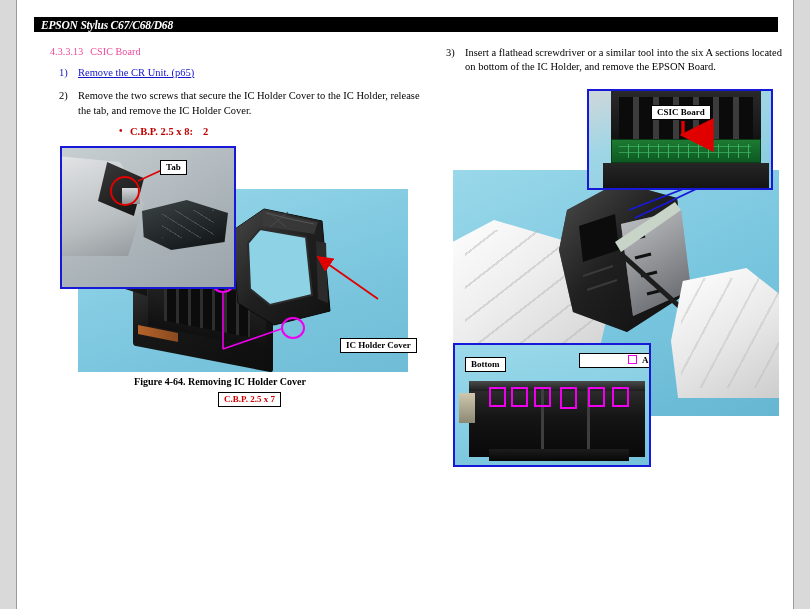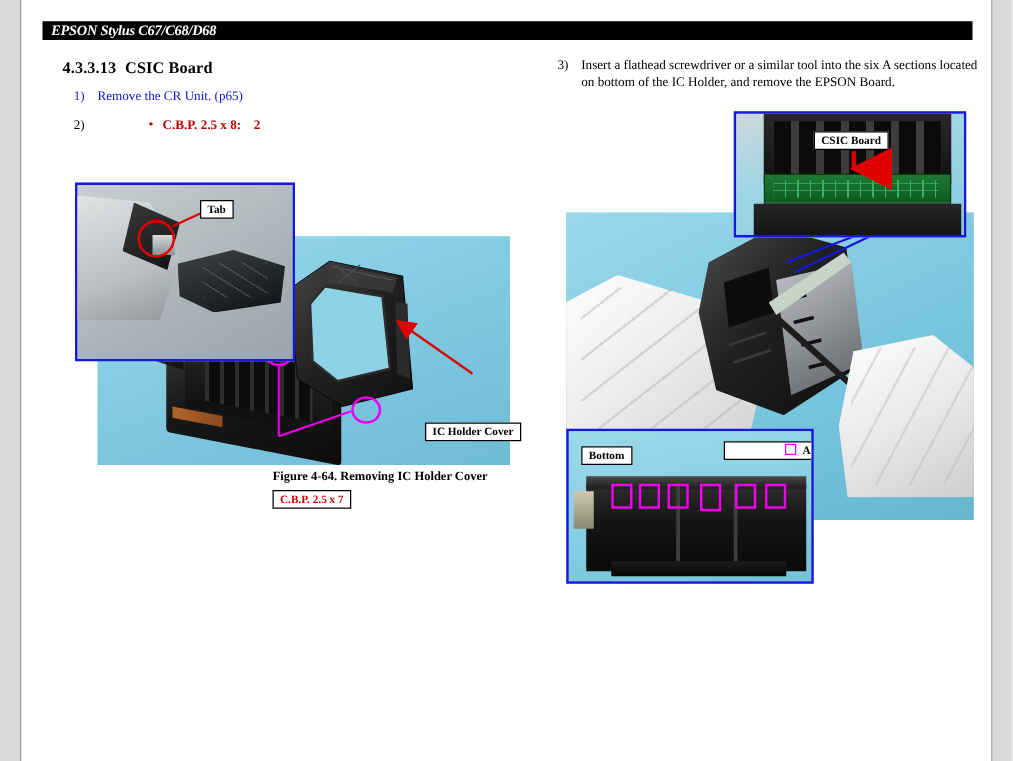--- a/index.html
+++ b/index.html
@@ -29,52 +29,52 @@
   .bar .left{position:absolute;left:7px;}
   .bar .center{position:absolute;left:0;width:100%;text-align:center;}
   .bar .right{position:absolute;right:7px;margin-top:32px;}
 
   
   .col{position:absolute;top:46px;}
   #col-left{left:33px;width:370px;}
   #col-right{left:420px;width:355px;}
 
   .section-title{
-    font-size:13px;font-weight:bold;color:#000000;
+    font-size:10px;font-weight:normal;color:#ec4899;
     margin:0 0 9px 0;letter-spacing:0.1px;
   }
   .section-title .num{margin-right:7px;}
 
   ol.steps{list-style:none;margin:0;padding:0;}
   ol.steps li{
     position:relative;padding-left:28px;margin-bottom:9px;
     font-size:10.5px;line-height:1.38;color:#000;
   }
   ol.steps li .marker{
     position:absolute;left:9px;top:0;font-size:10.5px;
   }
   li.link-step, li.link-step .marker{color:#1414c8;}
-  li.link-step .txt{color:#1414c8;}
+  li.link-step .txt{color:#1414c8;text-decoration:underline;}
 
   .bullet-line{
     position:relative;margin:7px 0 0 52px;
     color:#c00000;font-weight:bold;font-size:10.5px;
   }
   .bullet-line .dot{
     position:absolute;left:-11px;top:-1px;font-size:10px;
   }
   .bullet-line .gap{display:inline-block;width:10px;}
 
   
   .photo{position:absolute;overflow:hidden;}
   .cyan{background:#8fd3e8;}
   .inset{border:2px solid #1818d8;box-sizing:border-box;background:#b9e3f0;}
 
   .caption{
-    position:absolute;text-align:right;font-size:10px;
+    position:absolute;text-align:center;font-size:10px;
     font-weight:bold;color:#000;
   }
 
   
   .label-box{
     position:absolute;background:#fff;border:1px solid #000;
     font-size:9px;font-weight:bold;color:#000;
     padding:1px 5px;white-space:nowrap;line-height:1.25;
     box-sizing:border-box;
   }
@@ -114,20 +114,21 @@
       <span class="num">4.3.3.13</span><span>CSIC Board</span>
     </div>
 
     <ol class="steps">
       <li class="link-step">
         <span class="marker">1)</span>
         <span class="txt">Remove the CR Unit. (p65)</span>
       </li>
       <li>
         <span class="marker">2)</span>
+        <span class="txt">Remove the two screws that secure the IC Holder Cover to the IC Holder, release the tab, and remove the IC Holder Cover.</span>
         <div class="bullet-line">
           <span class="dot">•</span><span>C.B.P. 2.5 x 8:</span><span class="gap"></span><span>2</span>
         </div>
       </li>
     </ol>
 
     <div class="photo cyan" style="left:28px;top:143px;width:330px;height:183px;">
 
       <div class="blob" style="left:0;top:0;width:100%;height:100%;
            background:linear-gradient(160deg,#9ad8ea 0%,#7ec8e0 55%,#6fbcd6 100%);"></div>

